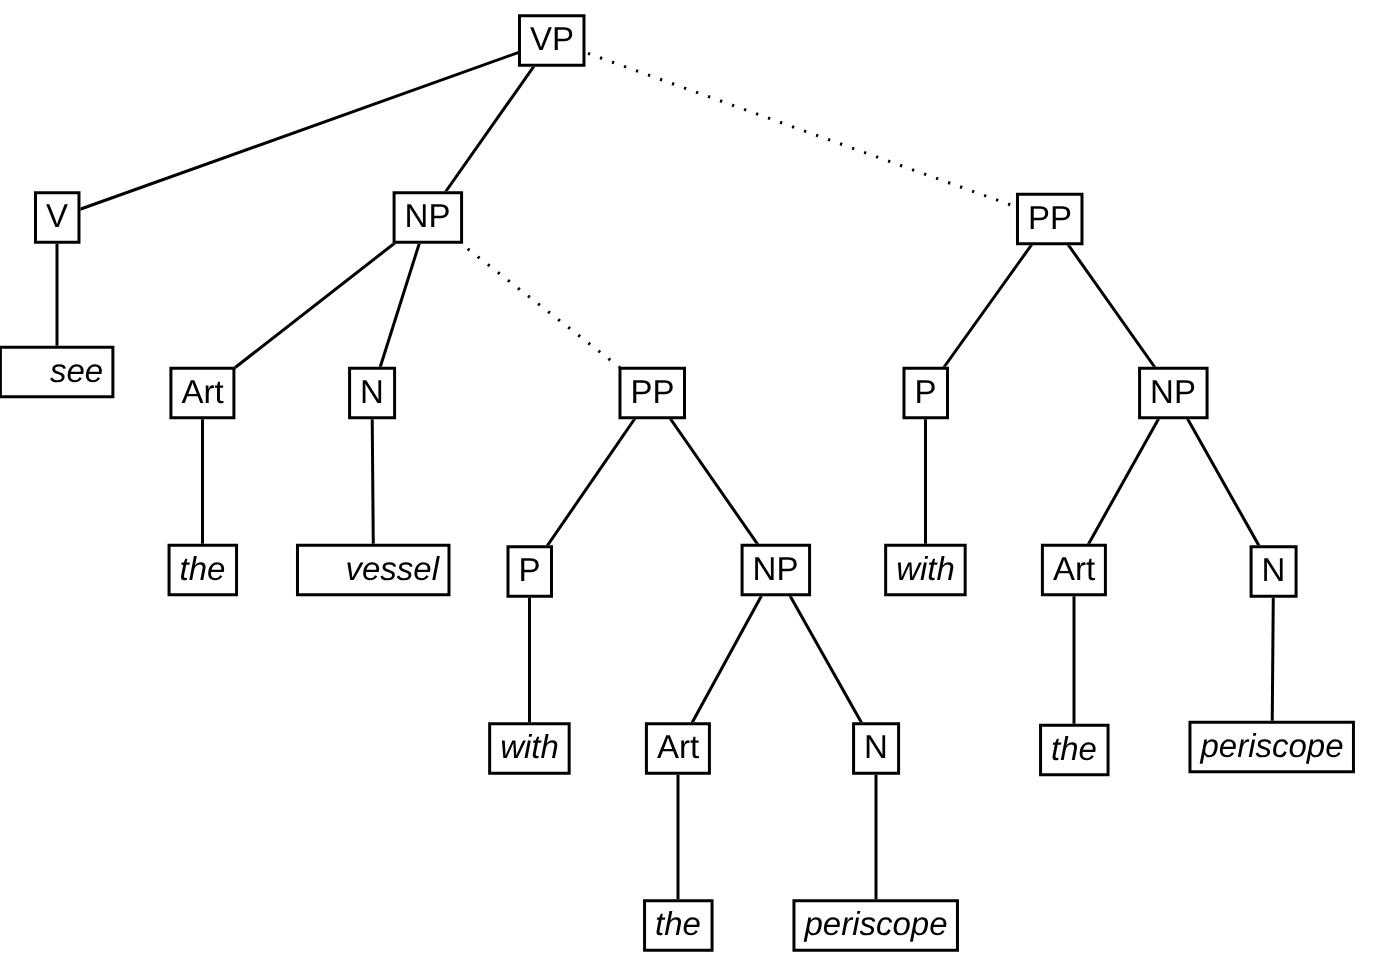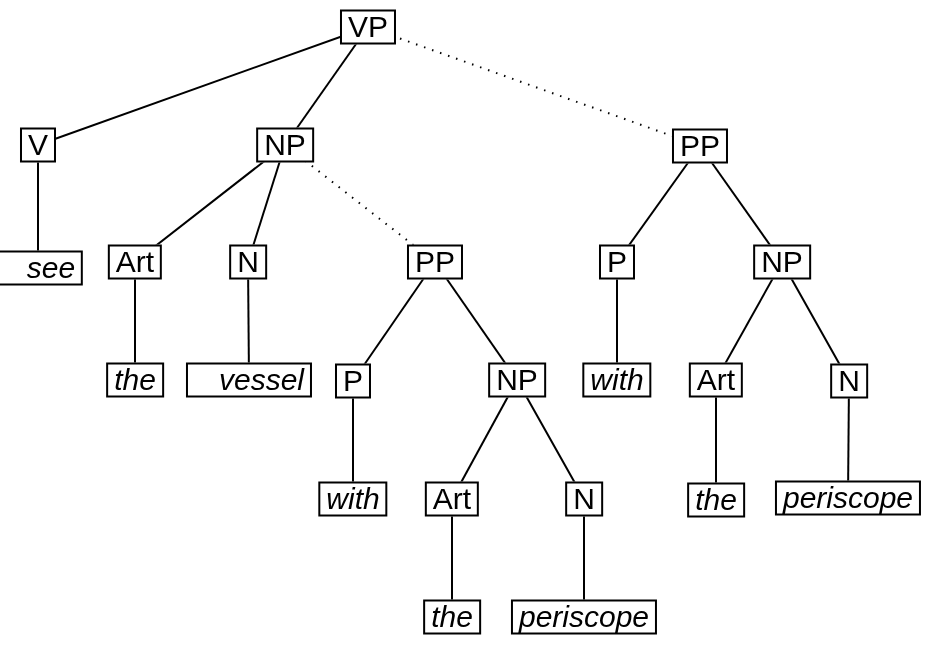--- a/index.html
+++ b/index.html
@@ -28,21 +28,21 @@
   }
   #edges-svg line.dotted {
     stroke-dasharray: 1.5 7;
   }
   .node {
     position: absolute;
     transform: translate(-50%, -50%);
     background: #ffffff;
     border: 2px solid #000000;
     color: #000000;
-    font-size: 30px;
+    font-size: 22px;
     line-height: 28px;
     padding: 1px 6px 2px 6px;
     white-space: nowrap;
     text-align: right;
   }
   .node.terminal {
     font-style: italic;
   }
 </style>
 </head>
@@ -72,21 +72,21 @@
       <line x1="782" y1="262" x2="716" y2="380" stroke="#000000"></line>
       <line x1="782" y1="262" x2="849" y2="381" stroke="#000000"></line>
       <line x1="716" y1="380" x2="716" y2="500" stroke="#000000"></line>
       <line x1="849" y1="381" x2="848" y2="498" stroke="#000000"></line>
     </svg>
   <div id="nodes-layer">
       <div class="node" style="left: 368px; top: 27px;">VP</div>
       <div class="node" style="left: 38px; top: 145px;">V</div>
       <div class="node" style="left: 285px; top: 145px;">NP</div>
       <div class="node" style="left: 700px; top: 146px;">PP</div>
-      <div class="node terminal" style="left: 38px; top: 268px; padding-left: 32px;">see</div>
+      <div class="node terminal" style="left: 38px; top: 248px; padding-left: 32px;">see</div>
       <div class="node" style="left: 135px; top: 262px;">Art</div>
       <div class="node" style="left: 248px; top: 262px;">N</div>
       <div class="node" style="left: 435px; top: 262px;">PP</div>
       <div class="node" style="left: 617px; top: 262px;">P</div>
       <div class="node" style="left: 782px; top: 262px;">NP</div>
       <div class="node terminal" style="left: 135px; top: 380px;">the</div>
       <div class="node terminal" style="left: 249px; top: 380px; padding-left: 31px;">vessel</div>
       <div class="node" style="left: 353px; top: 381px;">P</div>
       <div class="node" style="left: 517px; top: 380px;">NP</div>
       <div class="node terminal" style="left: 617px; top: 380px;">with</div>

